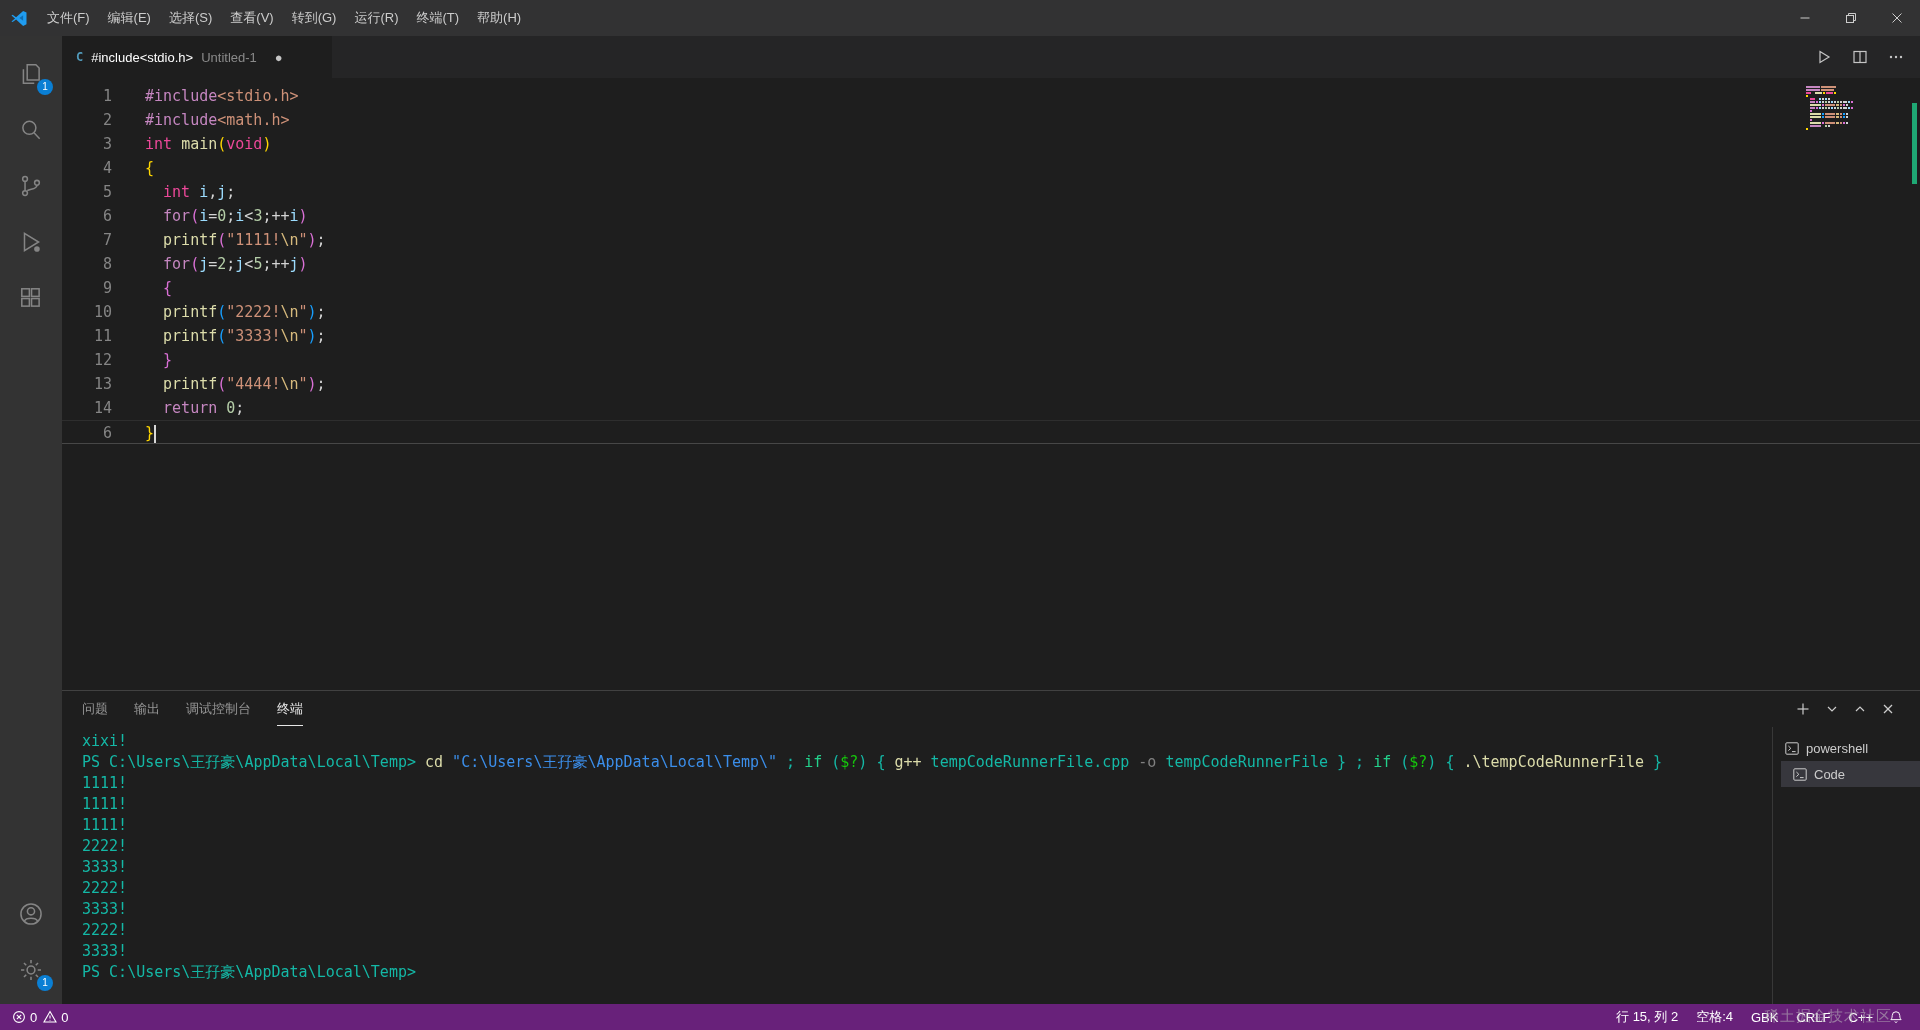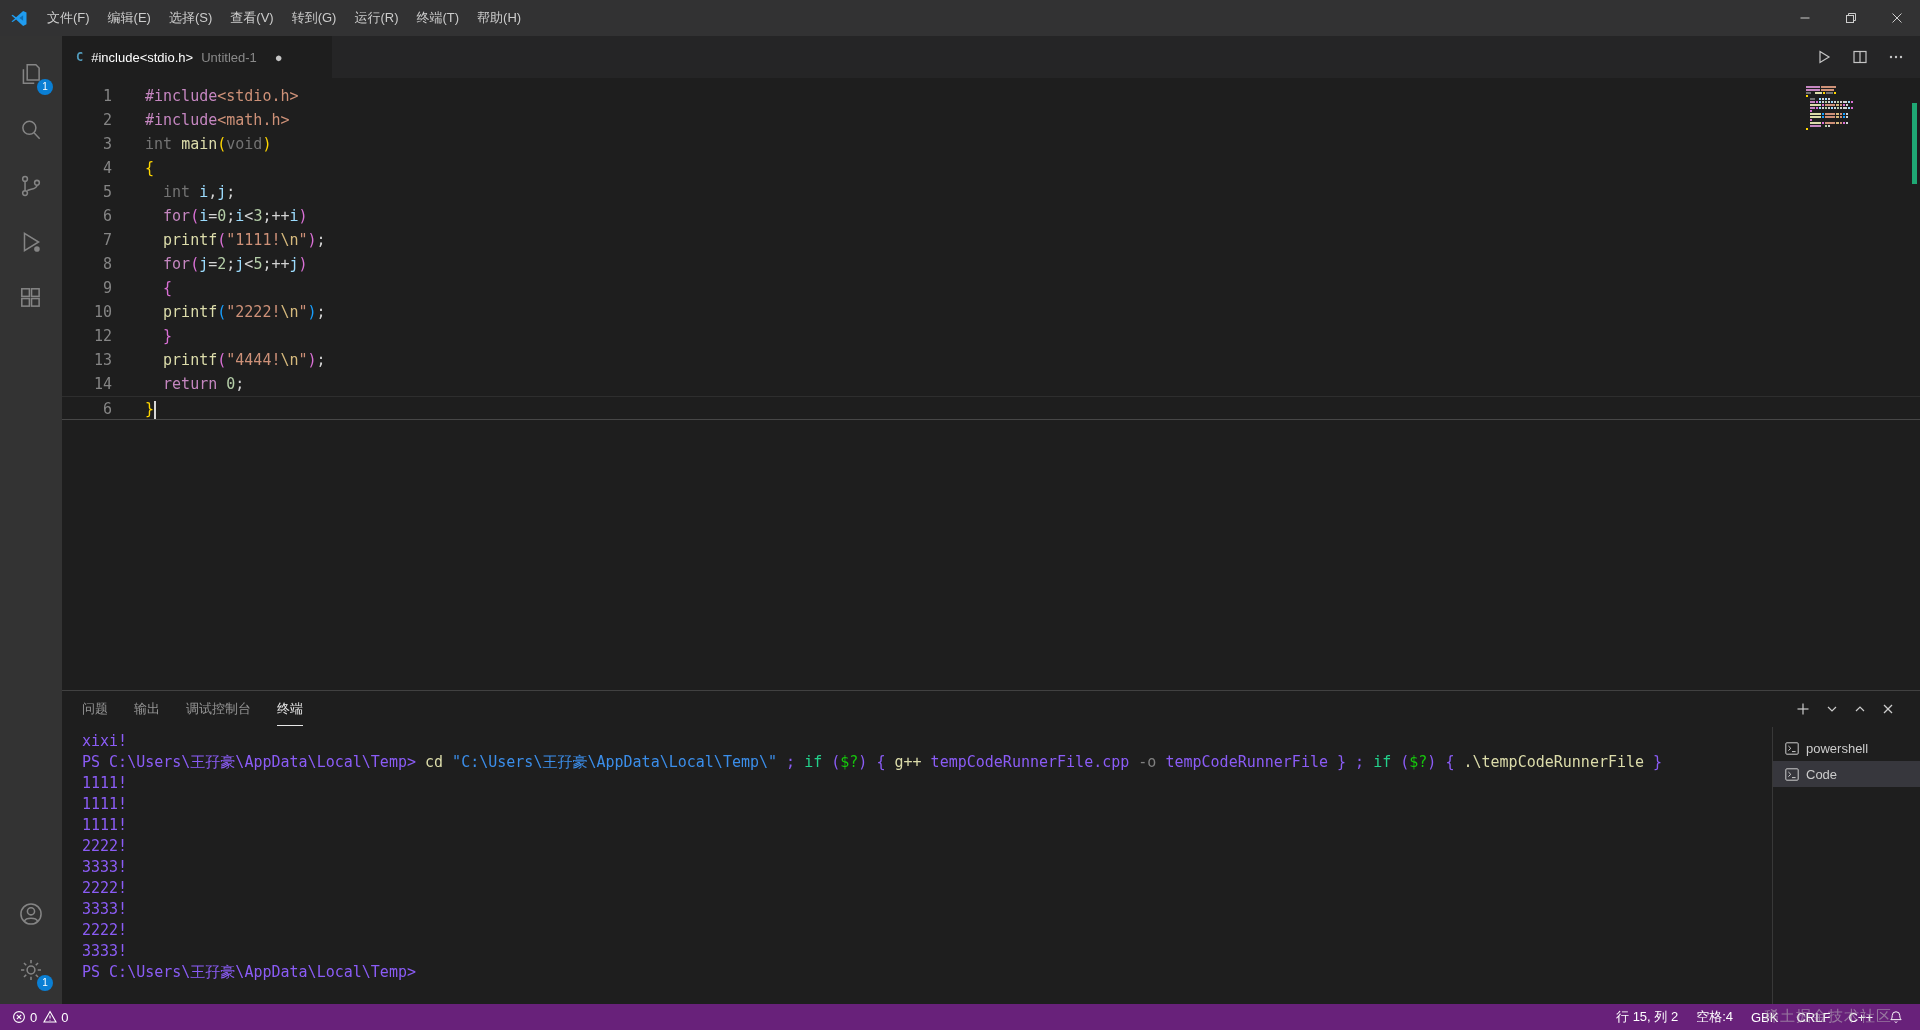--- a/index.html
+++ b/index.html
@@ -36,46 +36,46 @@
 
   
   .editor { flex:1; position:relative; background:#1e1e1e; padding-top:6px; overflow:hidden;
     font-family:"DejaVu Sans Mono", monospace; font-size:15px; }
   .code-line { display:flex; height:24px; line-height:24px; white-space:pre; }
   .code-line.current { border-top:1px solid rgba(255,255,255,0.07); border-bottom:1px solid rgba(255,255,255,0.18); height:24px; }
   .line-number { width:50px; flex:none; text-align:right; color:#858585; }
   .line-content { padding-left:33px; }
   .cursor { display:inline-block; width:2px; height:18px; background:#d7d7d7; vertical-align:middle; margin-left:0px; }
 
-  .tk-pp{color:#c586c0} .tk-str{color:#ce9178} .tk-esc{color:#d7ba7d} .tk-kw{color:#737373}
+  .tk-pp{color:#c586c0} .tk-str{color:#ce9178} .tk-esc{color:#d7ba7d} .tk-kw{color:#ec4899}
   .tk-fn{color:#dcdcaa} .tk-var{color:#9cdcfe} .tk-num{color:#b5cea8} .tk-pl{color:#d4d4d4}
   .tk-b1{color:#ffd700} .tk-b2{color:#da70d6} .tk-b3{color:#179fff}
 
   .minimap { position:absolute; top:8px; right:18px; width:96px; }
   .mm-line { height:2px; margin-bottom:1px; white-space:nowrap; font-size:0; }
   .mm-seg { display:inline-block; height:2px; margin-right:1px; vertical-align:top; background:currentColor; }
   .mm-seg.blank { background:transparent; }
   .ruler-mark { position:absolute; top:25px; right:3px; width:5px; height:81px; background:#1fa874; }
 
   
   .panel { height:314px; flex:none; border-top:1px solid #414141; display:flex; flex-direction:column; background:#1e1e1e; }
   .panel-header { height:36px; flex:none; display:flex; align-items:center; padding-left:20px; }
   .panel-tab { margin-right:26px; color:#969696; font-size:13px; height:35px; line-height:35px; cursor:default; }
   .panel-tab.active { color:#e7e7e7; border-bottom:1px solid #e7e7e7; }
   .panel-actions { margin-left:auto; display:flex; align-items:center; gap:16px; padding-right:26px; color:#cccccc; }
   .panel-body { flex:1; display:flex; min-height:0; }
 
   .terminal-main { flex:1; padding:4px 0 0 20px; font-family:"DejaVu Sans Mono", monospace; font-size:15px; overflow:hidden; }
   .terminal-line { height:21px; line-height:21px; white-space:pre; }
-  .tm-def{color:#8b5cf6} .tm-cmd{color:#dcdcaa} .tm-str{color:#3b8eea}
+  .tm-def{color:#14b8a6} .tm-cmd{color:#dcdcaa} .tm-str{color:#3b8eea}
   .tm-kw{color:#23d18b} .tm-var{color:#16c60c} .tm-param{color:#808080}
 
   .terminal-sidebar { width:148px; flex:none; border-left:1px solid #383838; padding-top:8px; }
   .term-row { height:26px; display:flex; align-items:center; gap:7px; padding-left:12px; color:#cccccc; font-size:13px; }
-  .term-row.selected { background:#37373d; }
+  .term-row.selected { background:#37373d;margin-left:8px; }
   .term-icon { display:flex; align-items:center; }
 
   
   .statusbar { height:26px; flex:none; background:#68217a; color:#ffffff; display:flex; align-items:center; font-size:13px; padding:0 10px 0 12px; }
   .sb-left { display:flex; align-items:center; gap:6px; }
   .sb-group { display:flex; align-items:center; gap:4px; }
   .sb-right { margin-left:auto; display:flex; align-items:center; }
   .sb-item { padding:0 9px; white-space:nowrap; }
   .sb-icon { display:flex; align-items:center; padding:0 7px; }
 
@@ -219,20 +219,21 @@
             <div class="code-line"><div class="line-number">1</div><div class="line-content"><span class="tk-pp">#include</span><span class="tk-str">&lt;stdio.h&gt;</span></div></div>
             <div class="code-line"><div class="line-number">2</div><div class="line-content"><span class="tk-pp">#include</span><span class="tk-str">&lt;math.h&gt;</span></div></div>
             <div class="code-line"><div class="line-number">3</div><div class="line-content"><span class="tk-kw">int</span><span class="tk-pl"> </span><span class="tk-fn">main</span><span class="tk-b1">(</span><span class="tk-kw">void</span><span class="tk-b1">)</span></div></div>
             <div class="code-line"><div class="line-number">4</div><div class="line-content"><span class="tk-b1">{</span></div></div>
             <div class="code-line"><div class="line-number">5</div><div class="line-content"><span class="tk-pl">  </span><span class="tk-kw">int</span><span class="tk-pl"> </span><span class="tk-var">i</span><span class="tk-pl">,</span><span class="tk-var">j</span><span class="tk-pl">;</span></div></div>
             <div class="code-line"><div class="line-number">6</div><div class="line-content"><span class="tk-pl">  </span><span class="tk-pp">for</span><span class="tk-b2">(</span><span class="tk-var">i</span><span class="tk-pl">=</span><span class="tk-num">0</span><span class="tk-pl">;</span><span class="tk-var">i</span><span class="tk-pl">&lt;</span><span class="tk-num">3</span><span class="tk-pl">;</span><span class="tk-pl">++</span><span class="tk-var">i</span><span class="tk-b2">)</span></div></div>
             <div class="code-line"><div class="line-number">7</div><div class="line-content"><span class="tk-pl">  </span><span class="tk-fn">printf</span><span class="tk-b2">(</span><span class="tk-str">"1111!</span><span class="tk-esc">\n</span><span class="tk-str">"</span><span class="tk-b2">)</span><span class="tk-pl">;</span></div></div>
             <div class="code-line"><div class="line-number">8</div><div class="line-content"><span class="tk-pl">  </span><span class="tk-pp">for</span><span class="tk-b2">(</span><span class="tk-var">j</span><span class="tk-pl">=</span><span class="tk-num">2</span><span class="tk-pl">;</span><span class="tk-var">j</span><span class="tk-pl">&lt;</span><span class="tk-num">5</span><span class="tk-pl">;</span><span class="tk-pl">++</span><span class="tk-var">j</span><span class="tk-b2">)</span></div></div>
             <div class="code-line"><div class="line-number">9</div><div class="line-content"><span class="tk-pl">  </span><span class="tk-b2">{</span></div></div>
             <div class="code-line"><div class="line-number">10</div><div class="line-content"><span class="tk-pl">  </span><span class="tk-fn">printf</span><span class="tk-b3">(</span><span class="tk-str">"2222!</span><span class="tk-esc">\n</span><span class="tk-str">"</span><span class="tk-b3">)</span><span class="tk-pl">;</span></div></div>
+            <div class="code-line"><div class="line-number">11</div><div class="line-content"><span class="tk-pl">  </span><span class="tk-fn">printf</span><span class="tk-b3">(</span><span class="tk-str">"3333!</span><span class="tk-esc">\n</span><span class="tk-str">"</span><span class="tk-b3">)</span><span class="tk-pl">;</span></div></div>
             <div class="code-line"><div class="line-number">12</div><div class="line-content"><span class="tk-pl">  </span><span class="tk-b2">}</span></div></div>
             <div class="code-line"><div class="line-number">13</div><div class="line-content"><span class="tk-pl">  </span><span class="tk-fn">printf</span><span class="tk-b2">(</span><span class="tk-str">"4444!</span><span class="tk-esc">\n</span><span class="tk-str">"</span><span class="tk-b2">)</span><span class="tk-pl">;</span></div></div>
             <div class="code-line"><div class="line-number">14</div><div class="line-content"><span class="tk-pl">  </span><span class="tk-pp">return</span><span class="tk-pl"> </span><span class="tk-num">0</span><span class="tk-pl">;</span></div></div>
             <div class="code-line current"><div class="line-number">6</div><div class="line-content"><span class="tk-b1">}</span><span class="cursor"></span></div></div>
           </div>
         <div class="minimap">
             <div class="mm-line"><span class="mm-seg tk-pp" style="width: 13.6px;"></span><span class="mm-seg tk-str" style="width: 15.3px;"></span></div>
             <div class="mm-line"><span class="mm-seg tk-pp" style="width: 13.6px;"></span><span class="mm-seg tk-str" style="width: 13.6px;"></span></div>
             <div class="mm-line"><span class="mm-seg tk-kw" style="width: 5.1px;"></span><span class="mm-seg tk-pl blank" style="width: 2px;"></span><span class="mm-seg tk-fn" style="width: 6.8px;"></span><span class="mm-seg tk-b1" style="width: 2px;"></span><span class="mm-seg tk-kw" style="width: 6.8px;"></span><span class="mm-seg tk-b1" style="width: 2px;"></span></div>
             <div class="mm-line"><span class="mm-seg tk-b1" style="width: 2px;"></span></div>

